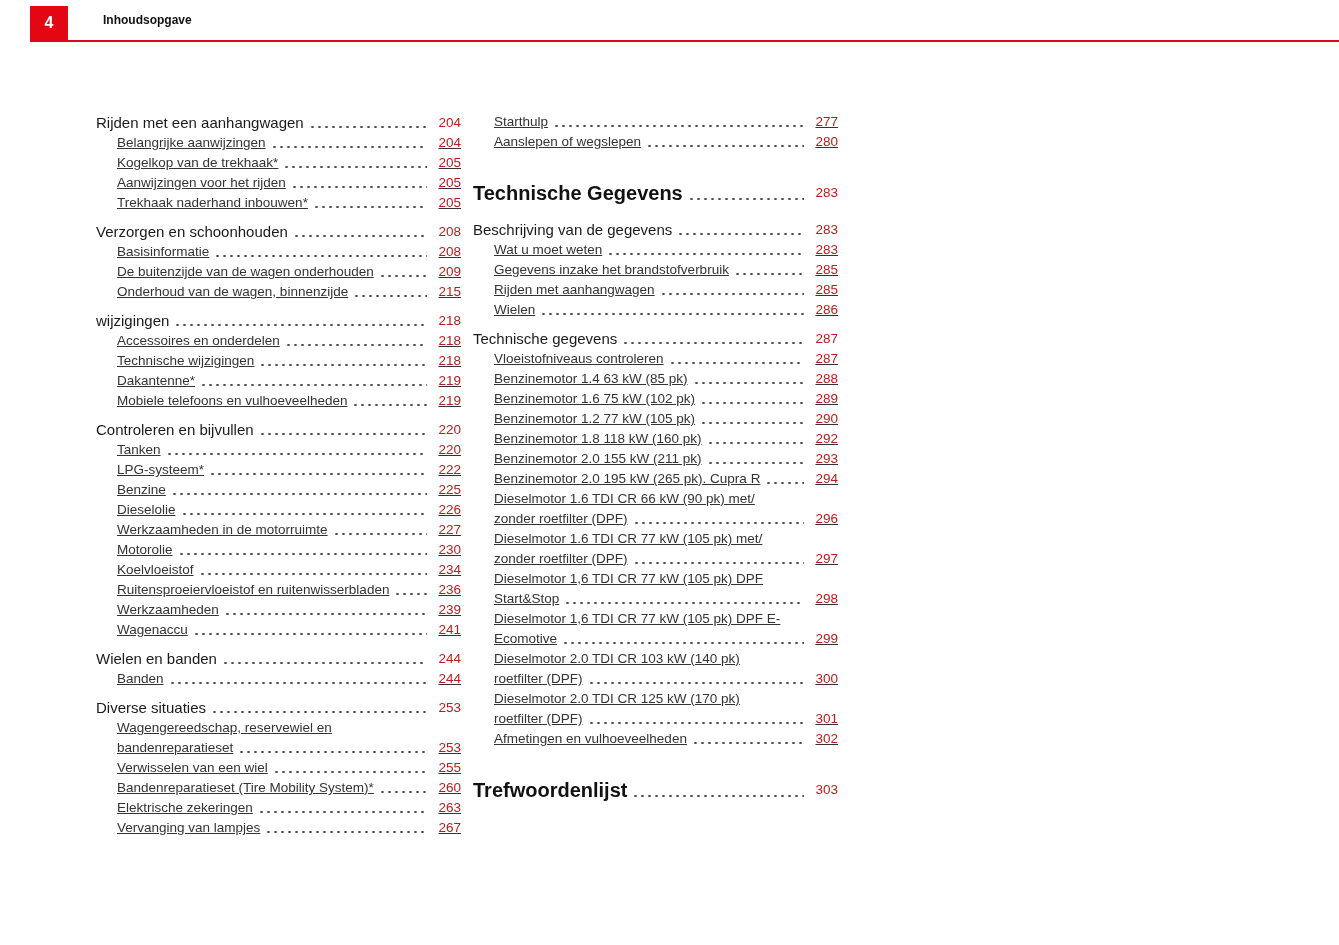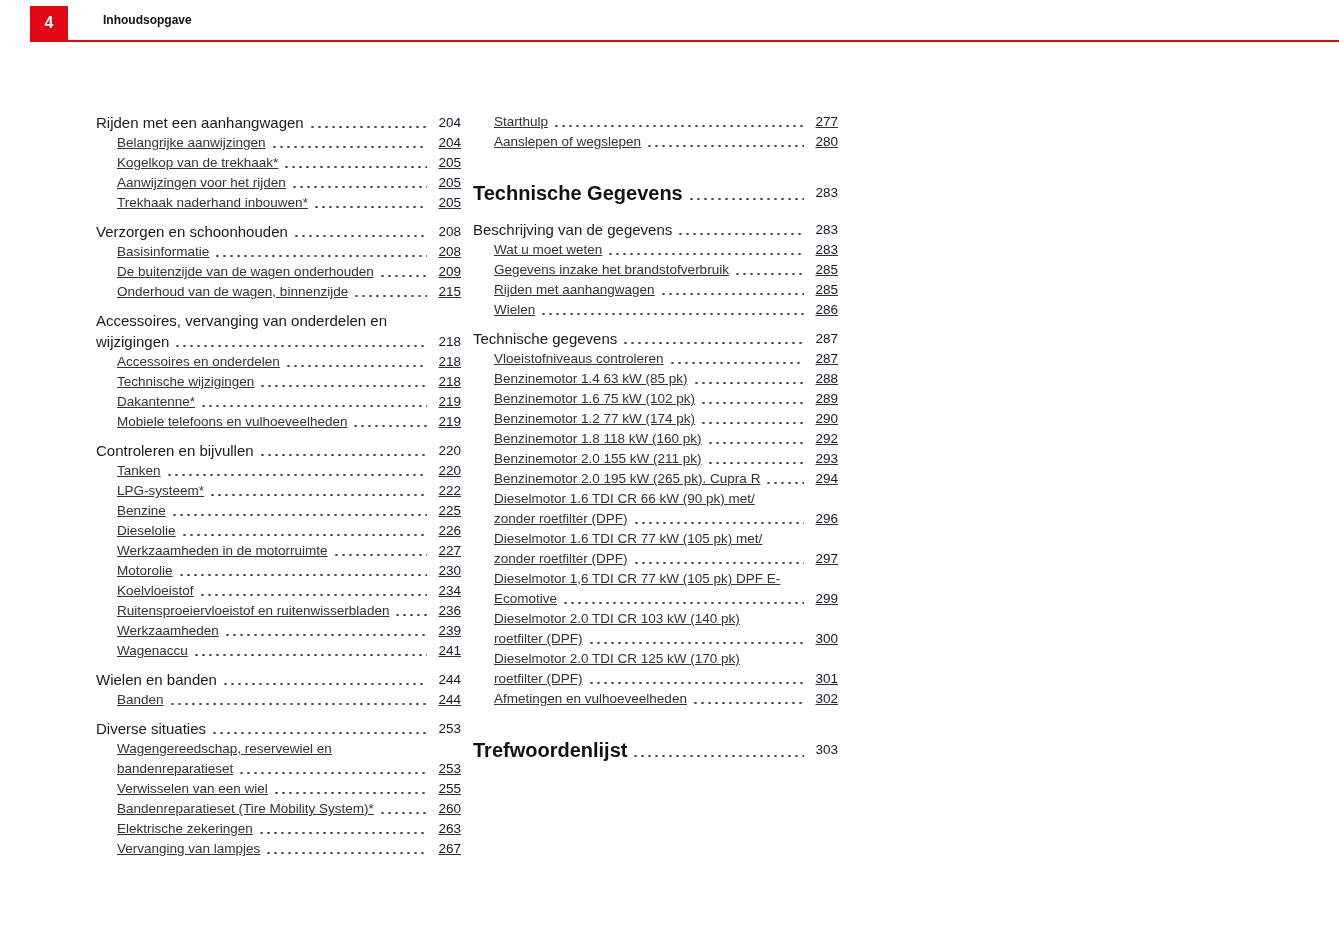--- a/index.html
+++ b/index.html
@@ -14,21 +14,21 @@
   .header-rule{position:absolute;left:30px;right:0;top:40px;height:2px;}
 
   
   .content{position:absolute;left:96px;top:112px;display:flex;gap:12px;}
   .col{width:365px;}
 
   .entry{font-size:13.5px;line-height:20px;color:#333;}
   .entry .row{display:flex;align-items:flex-end;}
   .entry .lbl{white-space:nowrap;}
   .entry .line1{white-space:nowrap;}
-  .entry .pg{min-width:28px;text-align:right;font-size:13.5px;font-weight:normal;color:#0f172a;line-height:inherit;}
+  .entry .pg{min-width:28px;text-align:right;font-size:13.5px;font-weight:normal;color:#b91c1c;line-height:inherit;}
   .leader{flex:1;min-width:10px;height:13px;margin:0 6px 0 5px;
     background-image:radial-gradient(circle,#4a4a4a 1px,transparent 1.35px);
     background-size:7px 6px;background-repeat:repeat-x;background-position:left bottom 3px;}
 
   .entry.sub{padding-left:21px;text-decoration:underline;}
   .entry.section{font-size:15px;line-height:21px;color:#1a1a1a;margin-top:8px;}
   .entry.section:first-child{margin-top:0;}
   .entry.chapter{font-size:20px;line-height:26px;font-weight:bold;color:#111;
     margin-top:28px;margin-bottom:13px;}
   .entry.chapter .leader{height:15px;background-position:left bottom 4px;}
@@ -102,21 +102,20 @@
           </div>
         </div>
         <div class="entry sub">
           <div class="row">
             <span class="lbl">Onderhoud van de wagen, binnenzijde</span>
             <span class="leader"></span>
             <span class="pg">215</span>
           </div>
         </div>
         <div class="entry section">
-          <div class="line1">Accessoires, vervanging van onderdelen en</div>
           <div class="row">
             <span class="lbl">wijzigingen</span>
             <span class="leader"></span>
             <span class="pg">218</span>
           </div>
         </div>
         <div class="entry sub">
           <div class="row">
             <span class="lbl">Accessoires en onderdelen</span>
             <span class="leader"></span>
@@ -359,21 +358,21 @@
         </div>
         <div class="entry sub">
           <div class="row">
             <span class="lbl">Benzinemotor 1.6 75 kW (102 pk)</span>
             <span class="leader"></span>
             <span class="pg">289</span>
           </div>
         </div>
         <div class="entry sub">
           <div class="row">
-            <span class="lbl">Benzinemotor 1.2 77 kW (174 pk)</span>
+            <span class="lbl">Benzinemotor 1.2 77 kW (105 pk)</span>
             <span class="leader"></span>
             <span class="pg">290</span>
           </div>
         </div>
         <div class="entry sub">
           <div class="row">
             <span class="lbl">Benzinemotor 1.8 118 kW (160 pk)</span>
             <span class="leader"></span>
             <span class="pg">292</span>
           </div>
@@ -399,20 +398,28 @@
             <span class="leader"></span>
             <span class="pg">296</span>
           </div>
         </div>
         <div class="entry sub">
           <div class="line1">Dieselmotor 1.6 TDI CR 77 kW (105 pk) met/</div>
           <div class="row">
             <span class="lbl">zonder roetfilter (DPF)</span>
             <span class="leader"></span>
             <span class="pg">297</span>
+          </div>
+        </div>
+        <div class="entry sub">
+          <div class="line1">Dieselmotor 1,6 TDI CR 77 kW (105 pk) DPF</div>
+          <div class="row">
+            <span class="lbl">Start&amp;Stop</span>
+            <span class="leader"></span>
+            <span class="pg">298</span>
           </div>
         </div>
         <div class="entry sub">
           <div class="line1">Dieselmotor 1,6 TDI CR 77 kW (105 pk) DPF E-</div>
           <div class="row">
             <span class="lbl">Ecomotive</span>
             <span class="leader"></span>
             <span class="pg">299</span>
           </div>
         </div>

